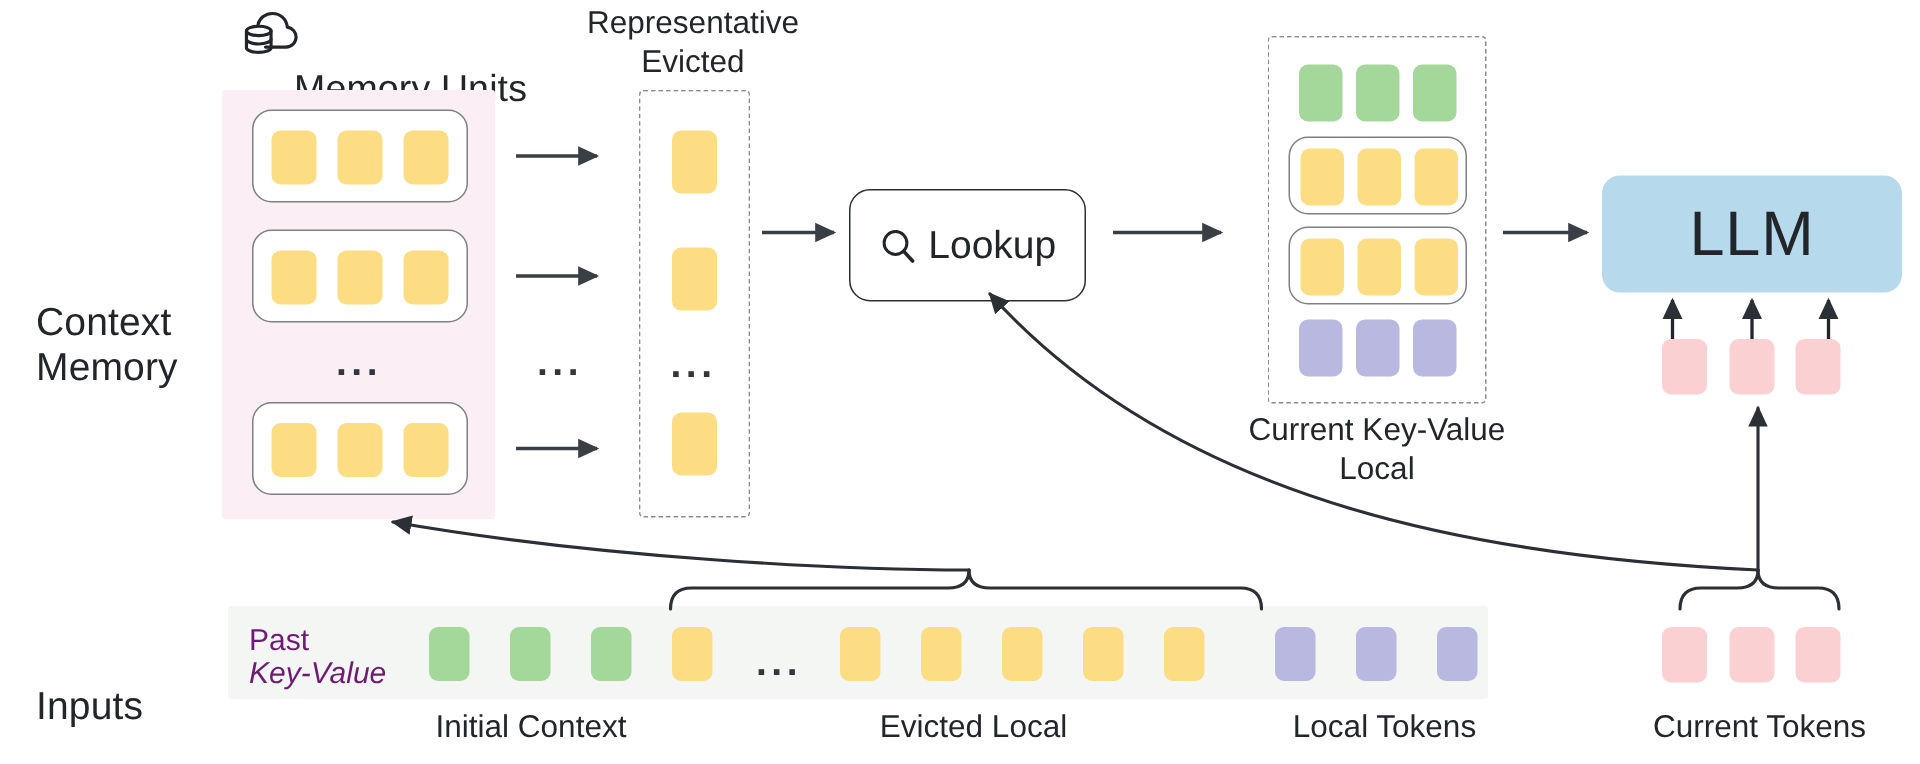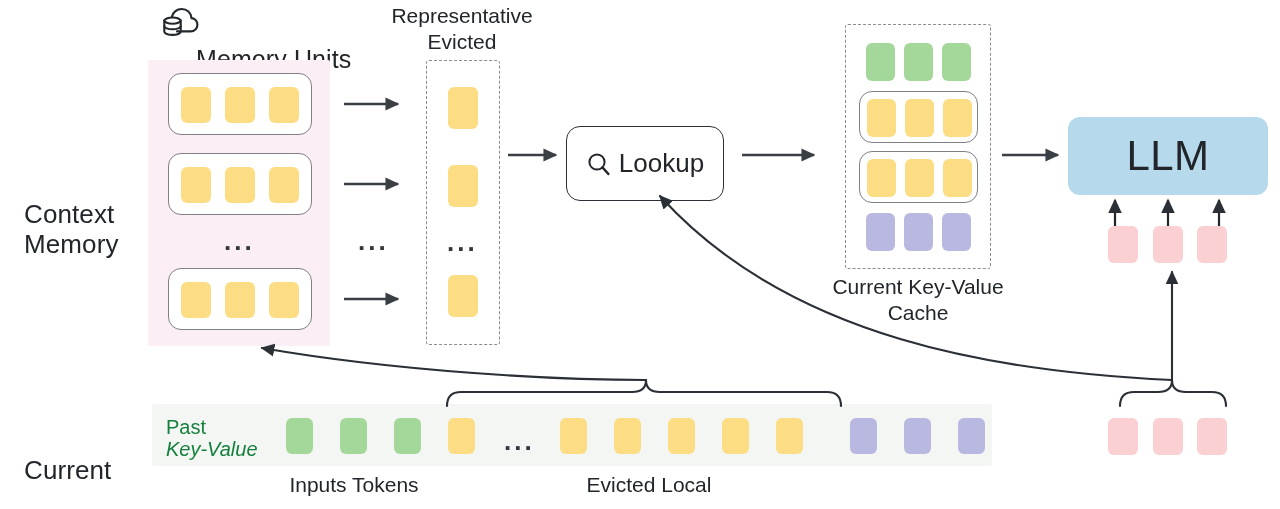--- a/index.html
+++ b/index.html
@@ -26,21 +26,21 @@
   }
   .cap {
     font-size: 21px;
     line-height: 26px;
     text-align: center;
     color: #22262b;
   }
   .small-cap {
     font-size: 20px;
     line-height: 24px;
-    color: #15803d;
+    color: #701a75;
   }
 
   
   .memory-panel {
     background: #fbeef5;
     border-radius: 2px;
   }
   .unit-box {
     background: #ffffff;
     border: 1.6px solid #7f7f86;
@@ -117,21 +117,21 @@
       <path d="M4.3 20.2c0 1.7 3.7 3.1 8.2 3.1s8.2-1.4 8.2-3.1" stroke="#22262b" stroke-width="2.1" stroke-linecap="round"></path>
     </svg>
   </div>
   <div class="abs side-label" style="left:196px; top:8px; font-size:25px;">Memory Units</div>
 
   <div class="abs cap" style="left:378px; top:3px; width:168px;">Representative</div>
   <div class="abs cap" style="left:378px; top:29px; width:168px;">Evicted</div>
 
   <div class="abs side-label" style="left:24px; top:163px;">Context</div>
   <div class="abs side-label" style="left:24px; top:193px;">Memory</div>
-  <div class="abs side-label" style="left:24px; top:419px;">Current</div>
+  <div class="abs side-label" style="left:24px; top:419px;">Inputs</div>
 
   <div class="abs memory-panel" style="left:148px; top:60px; width:182px; height:286px;"></div>
 
   <div class="abs unit-box" style="left:168px; top:73px; width:144px; height:62px;">
     <div class="abs tok yellow" style="left:12px; top:13px; width:30px; height:36px;"></div>
     <div class="abs tok yellow" style="left:56px; top:13px; width:30px; height:36px;"></div>
     <div class="abs tok yellow" style="left:100px; top:13px; width:30px; height:36px;"></div>
   </div>
 
   <div class="abs unit-box" style="left:168px; top:153px; width:144px; height:62px;">
@@ -206,21 +206,21 @@
       <div class="abs tok yellow" style="left:83px; top:7px; width:29px; height:38px;"></div>
     </div>
 
     <div class="abs" style="left:20px; top:188px;">
       <div class="abs tok purple" style="left:0px;  top:0px; width:29px; height:38px;"></div>
       <div class="abs tok purple" style="left:38px; top:0px; width:29px; height:38px;"></div>
       <div class="abs tok purple" style="left:76px; top:0px; width:29px; height:38px;"></div>
     </div>
   </div>
   <div class="abs cap" style="left:818px; top:274px; width:200px;">Current Key-Value</div>
-  <div class="abs cap" style="left:818px; top:300px; width:200px;">Cache</div>
+  <div class="abs cap" style="left:818px; top:300px; width:200px;">Local</div>
 
   <svg class="abs" style="left:1002px; top:142px;" width="70" height="30">
     <line x1="0" y1="13" x2="56" y2="13" stroke="#3a3f46" stroke-width="2.3" marker-end="url(#ah)"></line>
   </svg>
 
   <div class="abs llm-box" style="left:1068px; top:117px; width:200px; height:78px;">
     <span class="llm-label">LLM</span>
   </div>
 
   <svg class="abs" style="left:1100px; top:196px;" width="140" height="32">
@@ -266,16 +266,18 @@
     <path d="M646 380 C 560 380 400 372 262 348" stroke="#2b2f36" stroke-width="2.1" fill="none" stroke-linecap="round" marker-end="url(#ah2)"></path>
 
     <path d="M1120 406 Q1120 392 1134 392 L1158 392 Q1172 392 1172 380" stroke="#2b2f36" stroke-width="2.1" fill="none" stroke-linecap="round"></path>
     <path d="M1172 380 Q1172 392 1186 392 L1212 392 Q1226 392 1226 406" stroke="#2b2f36" stroke-width="2.1" fill="none" stroke-linecap="round"></path>
 
     <path d="M1172 380 L1172 272" stroke="#2b2f36" stroke-width="2.1" fill="none" stroke-linecap="round" marker-end="url(#ah2)"></path>
 
     <path d="M1172 380 C 1000 372 790 340 660 196" stroke="#2b2f36" stroke-width="2.1" fill="none" stroke-linecap="round" marker-end="url(#ah2)"></path>
   </svg>
 
-  <div class="abs cap" style="left:274px; top:472px; width:160px;">Inputs Tokens</div>
+  <div class="abs cap" style="left:274px; top:472px; width:160px;">Initial Context</div>
   <div class="abs cap" style="left:565px; top:472px; width:168px;">Evicted Local</div>
+  <div class="abs cap" style="left:845px; top:472px; width:156px;">Local Tokens</div>
+  <div class="abs cap" style="left:1090px; top:472px; width:166px;">Current Tokens</div>
 
 </div>
 
 </body></html>

